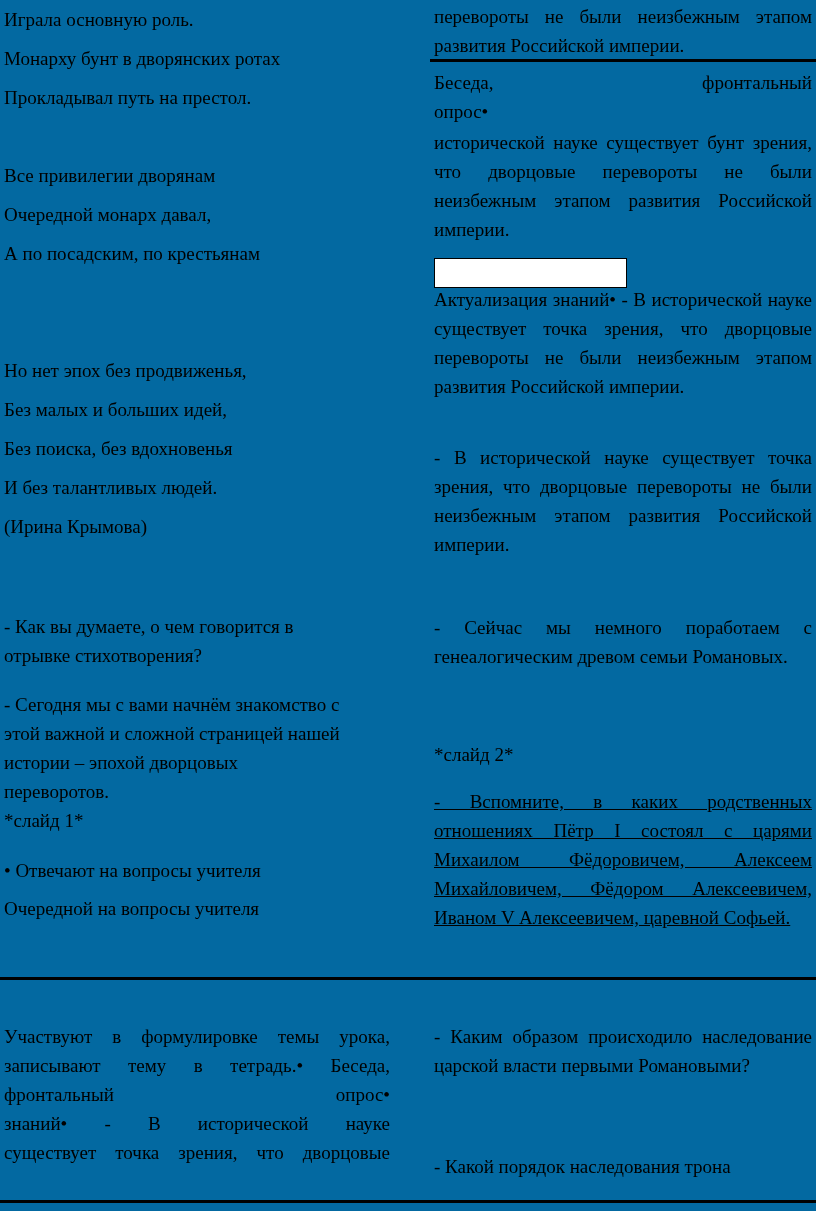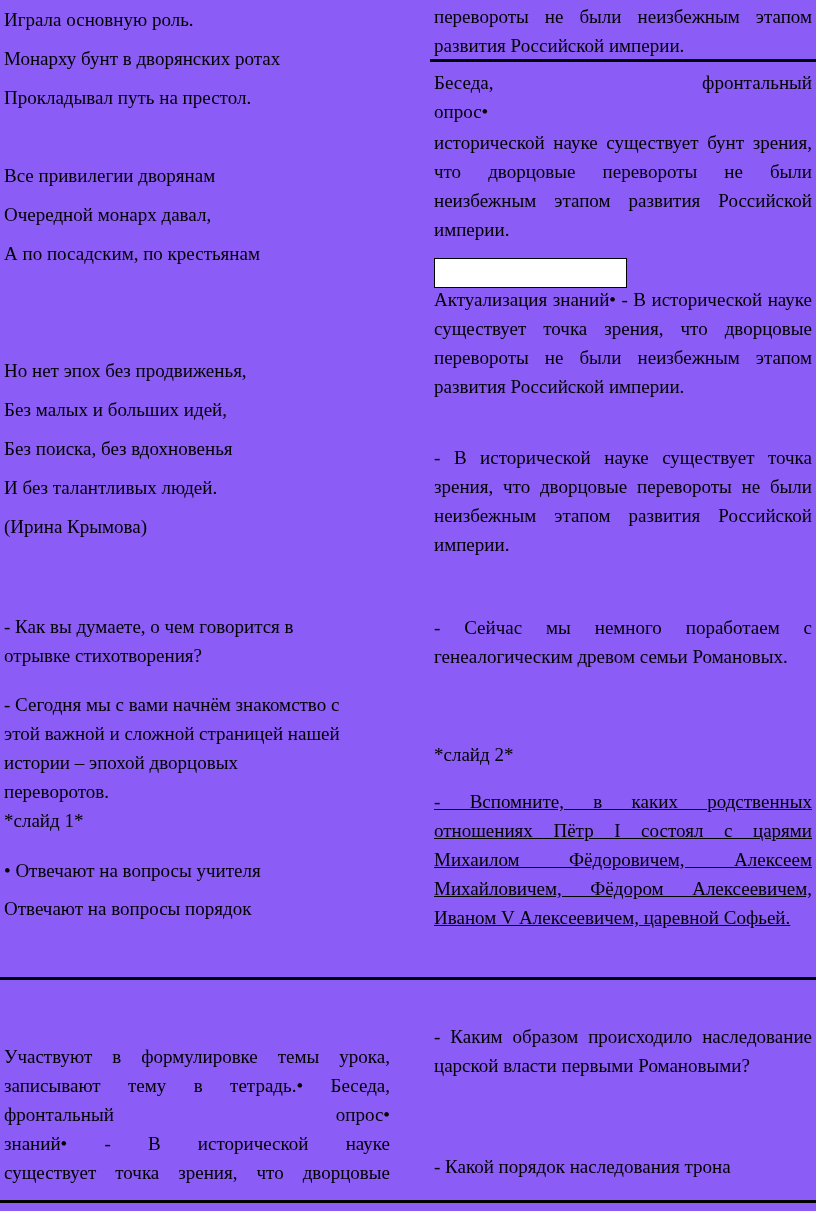--- a/index.html
+++ b/index.html
@@ -1,20 +1,20 @@
 <!DOCTYPE html>
 <html><head>
 <meta charset="utf-8">
 <style>
   html, body { margin: 0; padding: 0; background: #ffffff; }
   .page {
     position: relative;
     width: 816px;
     height: 1211px;
-    background: #8b5cf6;
+    background: #0369a1;
     color: #000000;
     font-family: "Liberation Serif", serif;
     font-size: 19px;
     overflow: hidden;
   }
   .block { position: absolute; margin: 0; }
   .block p { margin: 0; }
   .poem p { line-height: 39px; white-space: nowrap; }
   .para { line-height: 29px; }
   .just { text-align: justify; }
@@ -62,24 +62,24 @@
 
   <div class="block para" style="left:4px; top:806px; width:386px;">
     <p>*слайд 1*</p>
   </div>
 
   <div class="block para" style="left:4px; top:856px; width:386px;">
     <p>• Отвечают на вопросы учителя</p>
   </div>
 
   <div class="block para" style="left:4px; top:894px; width:386px;">
-    <p>Отвечают на вопросы порядок</p>
+    <p>Очередной на вопросы учителя</p>
   </div>
 
-  <div class="block para" style="left:4px; top:1022px; width:386px;margin-top:20px;">
+  <div class="block para" style="left:4px; top:1022px; width:386px;">
     <p class="force-just">Участвуют в формулировке темы урока,</p>
     <p class="force-just">записывают тему в тетрадь.• Беседа,</p>
     <p class="force-just">фронтальный опрос•</p>
     <p class="force-just">знаний• - В исторической науке</p>
     <p class="force-just">существует точка зрения, что дворцовые</p>
   </div>
 
   <div class="block para just" style="left:434px; top:2px; width:378px;">
     <p>перевороты не были неизбежным этапом развития Российской империи.</p>
   </div>

